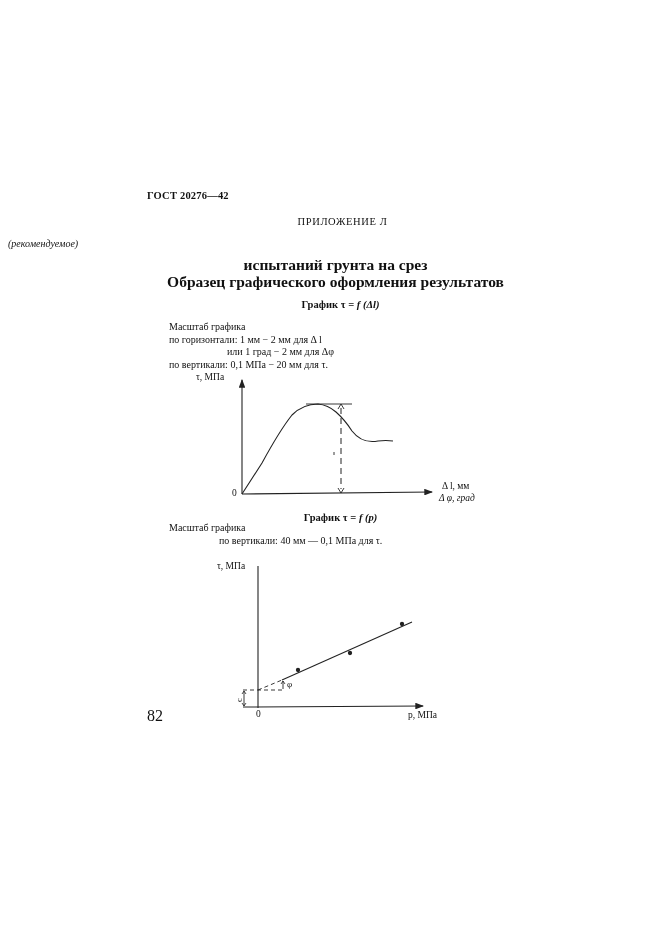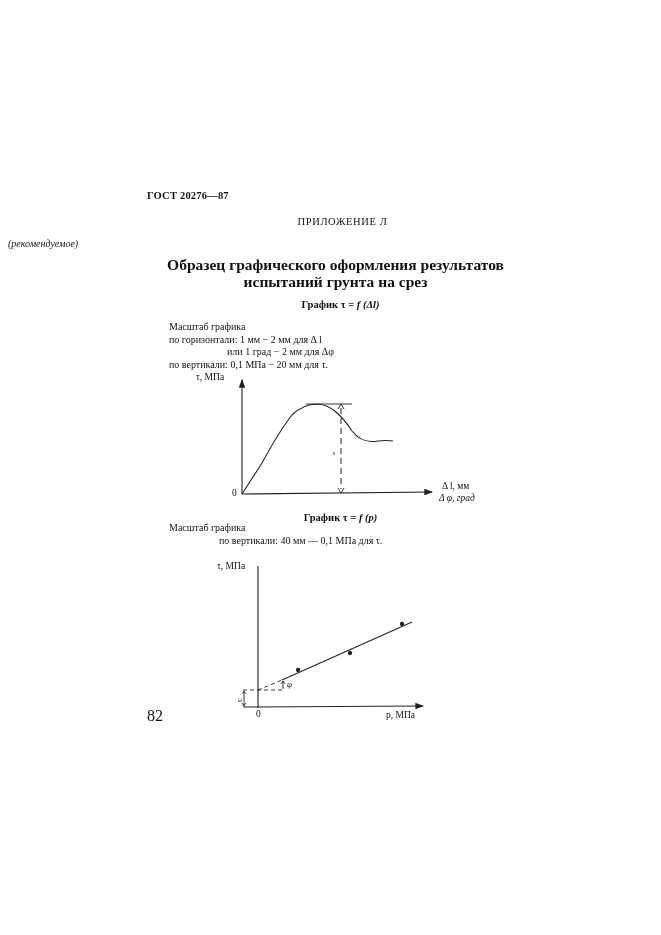--- a/index.html
+++ b/index.html
@@ -13,26 +13,26 @@
   .chart-caption { left: 0; width: 661px; text-align: center; font-size: 10.5px; font-weight: bold; padding-left: 20px; box-sizing: border-box; }
   .chart-caption i { font-style: italic; }
   .scale { font-size: 10px; line-height: 12.5px; }
   .axis-label { font-size: 9.5px; }
   .page-num { left: 147px; top: 707px; font-size: 16px; }
   svg { position: absolute; left: 0; top: 0; }
 </style>
 </head>
 <body>
 
-<div class="abs gost">ГОСТ 20276—87</div>
+<div class="abs gost">ГОСТ 20276—42</div>
 <div class="abs appendix">ПРИЛОЖЕНИЕ Л</div>
 <div class="abs recommended">(рекомендуемое)</div>
 <div class="abs title">
+  <div>испытаний грунта на срез</div>
   <div>Образец графического оформления результатов</div>
-  <div>испытаний грунта на срез</div>
 </div>
 
 <div class="abs chart-caption" style="top:299px;">
   <span>График τ = </span><i>f (Δl)</i>
 </div>
 
 <div class="abs scale" style="left:169px; top:321px;">
   <div>Масштаб графика</div>
   <div>по горизонтали: 1 мм − 2 мм для Δ l</div>
   <div style="padding-left:58px;">или 1 град − 2 мм для Δφ</div>
@@ -48,21 +48,21 @@
   <span>График τ = </span><i>f (p)</i>
 </div>
 
 <div class="abs scale" style="left:169px; top:522px;">
   <div>Масштаб графика</div>
   <div style="padding-left:50px;">по вертикали: 40 мм — 0,1 МПа для τ.</div>
 </div>
 
 <div class="abs axis-label" style="left:217px; top:561px;">τ, МПа</div>
 <div class="abs axis-label" style="left:256px; top:709px;">0</div>
-<div class="abs axis-label" style="left:386px; top:710px;">p, МПа</div>
+<div class="abs axis-label" style="left:408px; top:710px;">p, МПа</div>
 <div class="abs axis-label" style="left:287px; top:679px; font-size:9px;">φ</div>
 <div class="abs axis-label" style="left:234px; top:692px; font-size:9px; transform:rotate(-90deg); transform-origin:left top; top:702px;">c</div>
 
 <svg width="661" height="935" viewBox="0 0 661 935">
   <defs>
     <marker id="arr" markerWidth="8" markerHeight="6" refX="7" refY="3" orient="auto">
       <path d="M0,0 L8,3 L0,6 Z" fill="#222"></path>
     </marker>
   </defs>
 

